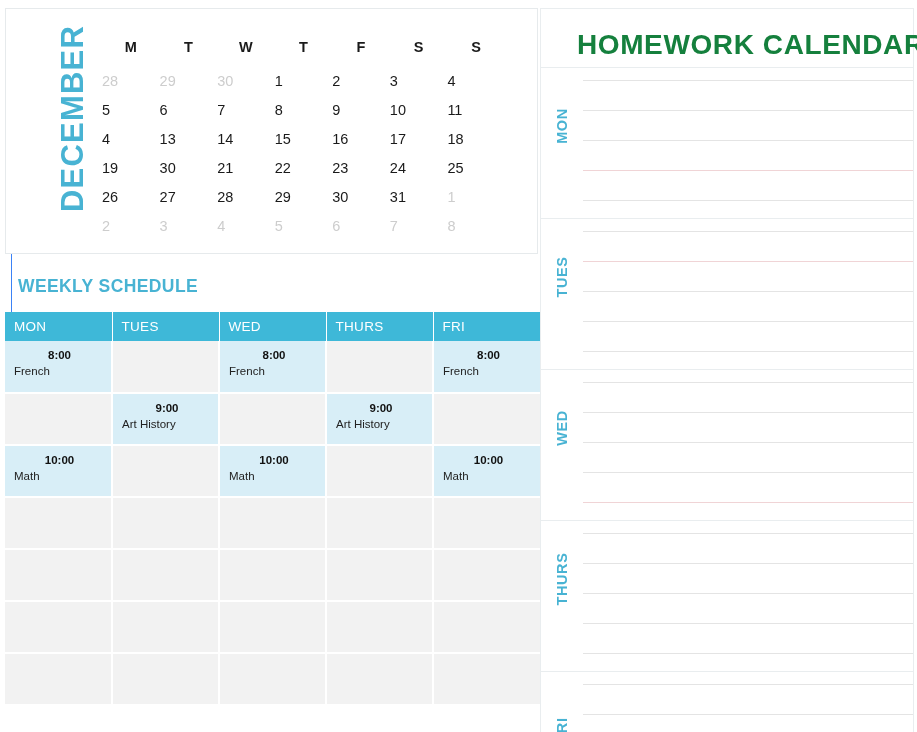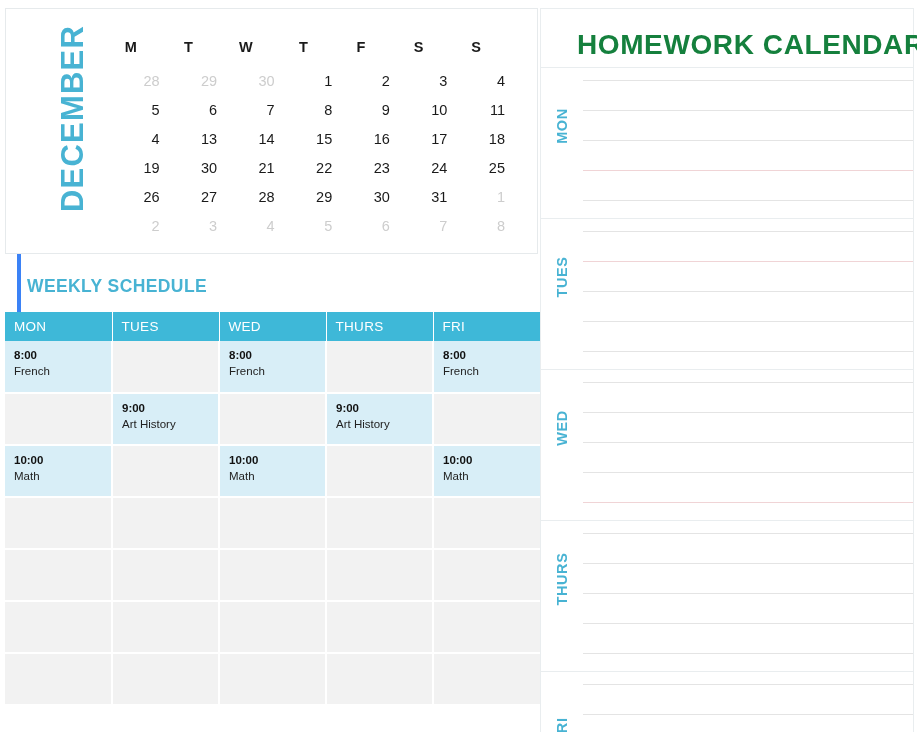--- a/index.html
+++ b/index.html
@@ -83,37 +83,37 @@
     font-size: 14.5px;
     font-weight: bold;
     color: #1a1a1a;
     text-align: center;
     padding: 0 0 11px 0;
     font-family: "Liberation Sans", sans-serif;
   }
   table.mini-cal td {
     font-size: 14.5px;
     color: #1a1a1a;
-    text-align: right;
+    text-align: left;
     padding: 6.5px 0;
     font-family: "Liberation Sans", sans-serif;
   }
   table.mini-cal td.muted {
     color: #cdcdcd;
   }
 
   
   .weekly-title-band {
     position: absolute;
-    left: 17px;
+    left: 11px;
     top: 254px;
     width: 533px;
     height: 58px;
     box-sizing: border-box;
-    border-left: 4px solid #3b82f6;
+    border-left: 1px solid #3b82f6;
     border-right: 1px solid #e6eaec;
     background: #ffffff;
   }
   .weekly-title {
     position: absolute;
     left: 6px;
     top: 22px;
     font-size: 17.5px;
     font-weight: bold;
     color: #48b3d3;
@@ -160,20 +160,21 @@
   table.sched td:last-child { border-right: none; }
   table.sched td.filled {
     background: #d8eef7;
   }
   table.sched td .t-time {
     display: block;
     font-size: 11.5px;
     font-weight: bold;
     color: #111111;
     line-height: 1.35;
+    text-align: center;
   }
   table.sched td .t-subj {
     display: block;
     font-size: 11.5px;
     color: #222222;
     line-height: 1.35;
   }
 
   
   .right-panel {

